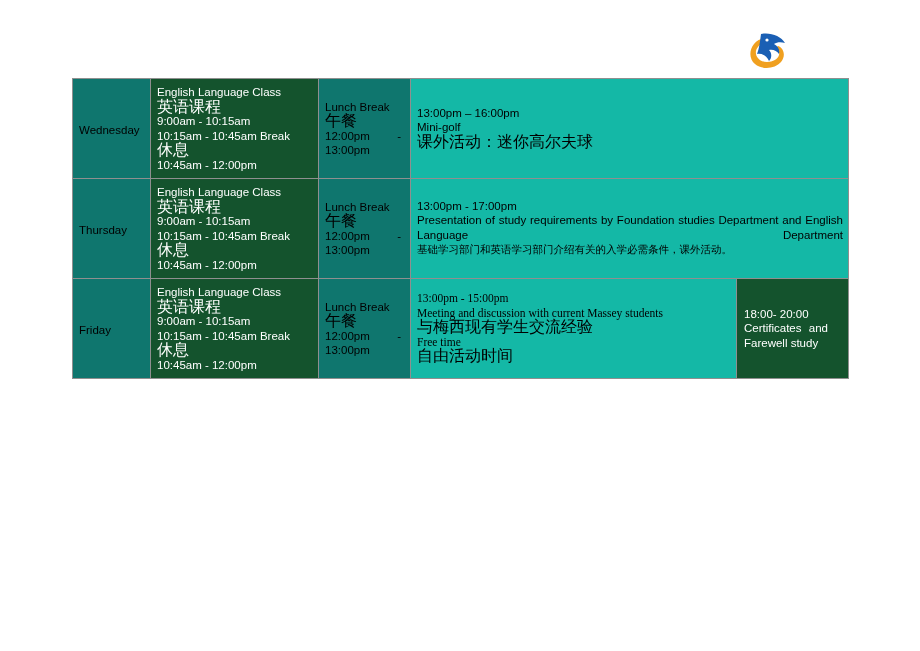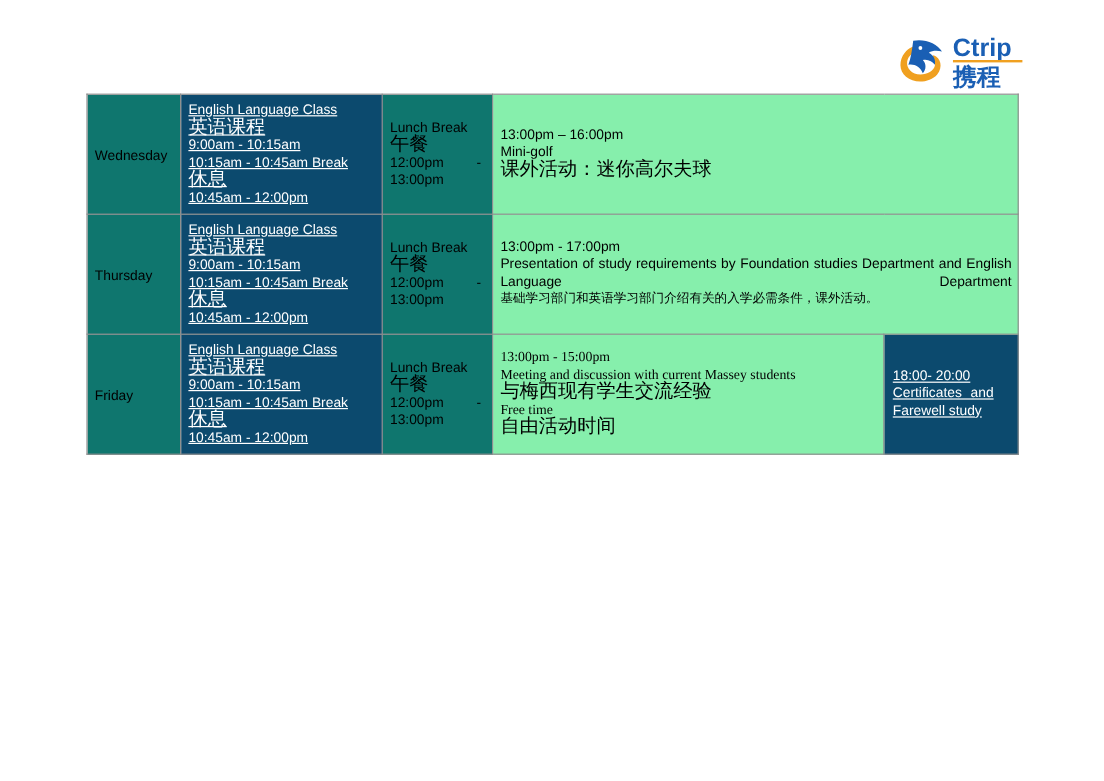--- a/index.html
+++ b/index.html
@@ -58,26 +58,25 @@
   .col-lunch    { width: 92px; }
   .col-activity { width: 326px; }
   .col-evening  { width: 112px; }
 
   
   .cell-white {
     background: #0f766e;
     color: #000000;
   }
   .cell-blue {
-    background: #0c4a6e;
+    background: #14532d;
     color: #ffffff;
-    text-decoration: underline;
   }
   .cell-yellow {
-    background: #86efac;
+    background: #14b8a6;
     color: #000000;
   }
 
   .cell-inner {
     padding: 6px 5px 6px 6px;
   }
   .cell-day-inner {
     padding: 6px;
     text-align: left;
   }
@@ -149,27 +148,20 @@
 <body>
 
 <div id="logo-area">
   <div class="logo-mark">
     <svg width="44" height="42" viewBox="0 0 44 42" xmlns="http://www.w3.org/2000/svg">
 
       <path d="M30 16 C36 18 38 26 33 32 C27 39 14 40 7 34 C1 29 1 20 6 14 C9 10 14 8 18 8 L18 13 C14 13 9 16 8 21 C7 27 12 32 19 32 C25 32 30 29 31 25 C32 21 29 19 26 19 Z" fill="#f0a020"></path>
 
       <path d="M13 4 C22 2 33 6 37 13 C33 12 29 12 26 14 C30 16 32 20 31 24 C29 21 25 19 21 20 C24 23 24 28 21 31 C19 26 14 23 9 24 C11 19 12 12 13 4 Z" fill="#1a5fb4"></path>
       <circle cx="19" cy="10" r="1.6" fill="#ffffff"></circle>
-    </svg>
-  </div>
-  <div class="logo-word">
-    <svg width="104" height="46" viewBox="0 0 104 46" xmlns="http://www.w3.org/2000/svg">
-      <text x="0" y="19" font-family="Liberation Sans, sans-serif" font-size="21" font-weight="bold" fill="#1a5fb4">Ctrip</text>
-      <rect x="0" y="22" width="58" height="2" fill="#f0a020"></rect>
-      <text x="0" y="43" font-family="DejaVu Sans, sans-serif" font-size="20" font-weight="bold" fill="#1a5fb4">携程</text>
     </svg>
   </div>
 </div>
 
 <table id="schedule-table">
   <colgroup>
     <col class="col-day">
     <col class="col-class">
     <col class="col-lunch">
     <col class="col-activity">

